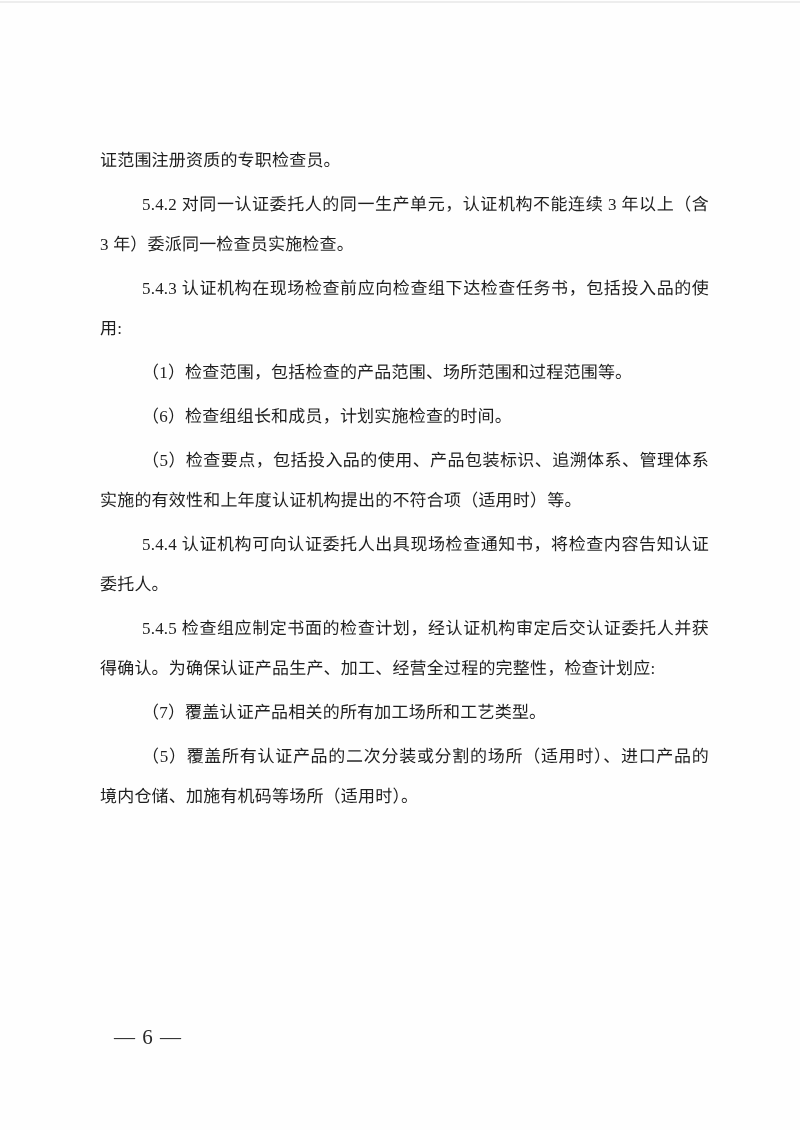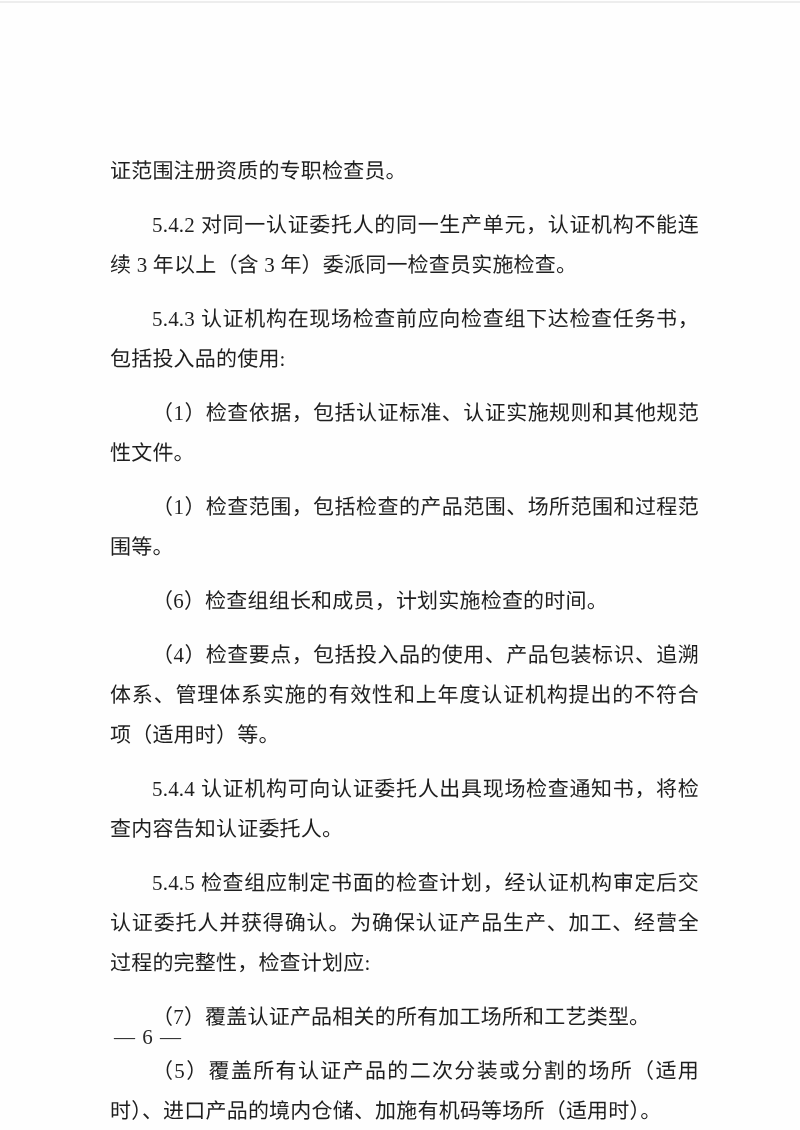--- a/index.html
+++ b/index.html
@@ -26,22 +26,22 @@
     height: 2px;
     background: #ededed;
   }
   .content {
     position: absolute;
     left: 96px;
     top: 137px;
     width: 617px;
   }
   .para {
-    margin: 14px;
-    font-size: 21px;
+    margin: 4px;
+    font-size: 17px;
     line-height: 40px;
     letter-spacing: 0.2px;
     text-align: justify;
     text-justify: inter-ideograph;
     word-break: break-all;
   }
   .para.indent {
     text-indent: 42px;
   }
   .footer {
@@ -58,24 +58,23 @@
 </head>
 <body>
 
 <div class="page">
   <div class="scan-edge"></div>
 
   <div class="content">
     <p class="para">证范围注册资质的专职检查员。</p>
     <p class="para indent">5.4.2 对同一认证委托人的同一生产单元，认证机构不能连续 3 年以上（含 3 年）委派同一检查员实施检查。</p>
     <p class="para indent">5.4.3 认证机构在现场检查前应向检查组下达检查任务书，包括投入品的使用:</p>
-    <p class="para indent">（1）检查依据，包括认证标准、认证实施规则和其他规范性文件。</p>
     <p class="para indent">（1）检查范围，包括检查的产品范围、场所范围和过程范围等。</p>
     <p class="para indent">（6）检查组组长和成员，计划实施检查的时间。</p>
-    <p class="para indent">（4）检查要点，包括投入品的使用、产品包装标识、追溯体系、管理体系实施的有效性和上年度认证机构提出的不符合项（适用时）等。</p>
+    <p class="para indent">（5）检查要点，包括投入品的使用、产品包装标识、追溯体系、管理体系实施的有效性和上年度认证机构提出的不符合项（适用时）等。</p>
     <p class="para indent">5.4.4 认证机构可向认证委托人出具现场检查通知书，将检查内容告知认证委托人。</p>
     <p class="para indent">5.4.5 检查组应制定书面的检查计划，经认证机构审定后交认证委托人并获得确认。为确保认证产品生产、加工、经营全过程的完整性，检查计划应:</p>
     <p class="para indent">（7）覆盖认证产品相关的所有加工场所和工艺类型。</p>
     <p class="para indent">（5）覆盖所有认证产品的二次分装或分割的场所（适用时）、进口产品的境内仓储、加施有机码等场所（适用时）。</p>
   </div>
 
   <div class="footer">— 6 —</div>
 </div>
 
 </body></html>

